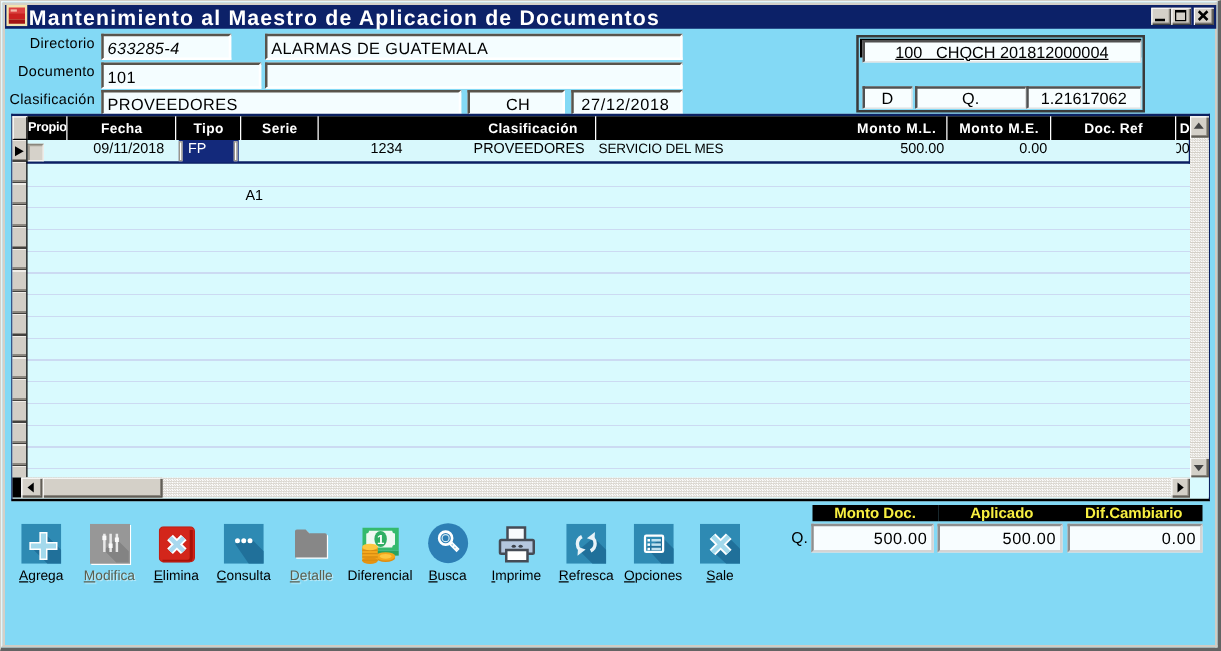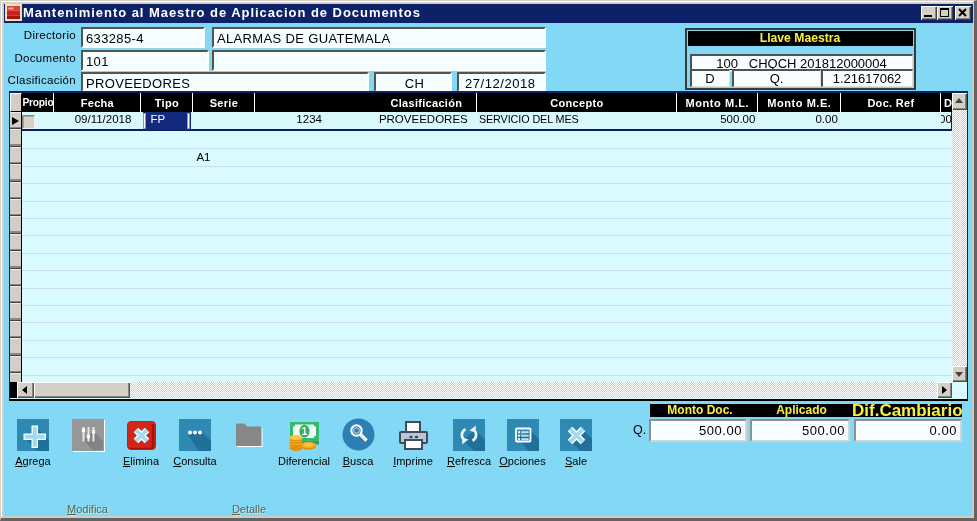--- a/index.html
+++ b/index.html
@@ -10,38 +10,38 @@
   border-left:1px solid #d4d0c8;border-top:1px solid #d4d0c8;
   border-right:3px solid #636363;border-bottom:3px solid #636363;}
 #frame2{position:absolute;left:1px;top:1px;right:3px;bottom:3px;
   border-left:1px solid #fff;border-top:1px solid #fff;
   border-right:2px solid #cfccc4;border-bottom:2px solid #cfccc4;}
 #frame3{position:absolute;left:2px;top:2px;right:5px;bottom:5px;
   border-left:2px solid #d4d0c8;border-top:2px solid #d4d0c8;}
 #client{position:absolute;left:0;top:0;width:969px;height:513px;}
 
 #title{position:absolute;left:0;top:0;width:969px;height:19px;background:#0c2168;}
-#titletxt{position:absolute;left:19px;top:1px;color:#fff;font-size:13px;font-weight:bold;letter-spacing:0.95px;}
+#titletxt{position:absolute;left:19px;top:1px;color:#fff;font-size:17px;font-weight:bold;letter-spacing:0.95px;}
 .tbtn{position:absolute;top:2px;width:16px;height:13.5px;background:#d4d0c8;
   box-shadow:inset 1px 1px 0 #fff, inset -1px -1px 0 #404040, inset -2px -2px 0 #8a867e;}
 .sunken{border-top:2px solid #58544c;border-left:2px solid #58544c;
   border-bottom:2px solid #fff;border-right:2px solid #fff;background:#f4fdff;}
 .flab{position:absolute;left:0;width:73px;text-align:right;font-size:11.5px;letter-spacing:0.3px;color:#000;}
 .ftxt{font-size:13px;letter-spacing:0.35px;color:#000;padding-left:3px;white-space:pre;}
 .wfield{background:#f8feff;border:2px solid #515151;border-bottom:1px solid #dedede;border-right:1px solid #dedede;
   position:absolute;box-sizing:border-box;font-size:13px;color:#000;white-space:pre;text-align:center;}
 .yhead{background:#000;color:#f8ef41;font-weight:bold;text-align:center;position:absolute;box-sizing:border-box;}
 .ghead{position:absolute;box-sizing:border-box;top:0;height:19px;line-height:20px;color:#fff;
   font-size:11px;letter-spacing:0.3px;font-weight:bold;text-align:center;border-right:1px solid #fff;white-space:nowrap;overflow:hidden;}
 .gtxt{position:absolute;box-sizing:border-box;font-size:11.5px;color:#000;height:16px;line-height:16px;white-space:pre;}
 .sbtn{position:absolute;box-sizing:border-box;background:#d4d0c8;
   box-shadow:inset 1px 1px 0 #fff, inset -1px -1px 0 #55524b, inset -2px -2px 0 #8a867e;}
 .ilab{position:absolute;box-sizing:border-box;top:452px;width:70px;text-align:center;font-size:11px;color:#000;}
 .ilab u{text-decoration:underline;}
-.dis{color:#5d5f4e;text-shadow:1px 1px 0 rgba(255,255,255,0.45);margin-top:48px;}
+.dis{color:#5d5f4e;text-shadow:1px 1px 0 rgba(255,255,255,0.45);}
 .mfield{height:23px;background:#f8fdff;border:2px solid #8f8f8f;border-bottom-color:#d4d4d4;border-right-color:#d4d4d4;
   font-size:13px;letter-spacing:0.55px;line-height:20px;text-align:right;padding-right:3px;color:#000;}
 </style>
 </head>
 <body>
 <div id="win">
 <div id="frame1"></div>
 <div id="frame2"></div>
 <div id="frame3"></div>
 <div id="client" style="left:3px;top:3px;">
@@ -64,48 +64,47 @@
       <svg class="abs" style="left:2px;top:1px" width="11" height="11" viewBox="0 0 11 11">
             <path d="M2 2 L9 9 M9 2 L2 9" stroke="#000" stroke-width="2"></path>
           </svg>
     </div>
   </div>
 
   <div class="flab" style="top:26px;">Directorio</div>
   <div class="flab" style="top:49px;">Documento</div>
   <div class="flab" style="top:71px;">Clasificación</div>
 
-  <div class="abs sunken ftxt" style="left:78px;top:24px;width:124px;height:21px;line-height:20px;">633285-4</div>
+  <div class="abs sunken ftxt" style="left:78px;top:24px;width:104px;height:21px;line-height:20px;font-style:italic;">633285-4</div>
   <div class="abs sunken ftxt" style="left:209px;top:24px;width:334px;height:21px;line-height:20px;">ALARMAS DE GUATEMALA</div>
 
   <div class="abs sunken ftxt" style="left:78px;top:47px;width:128px;height:21px;line-height:20px;">101</div>
   <div class="abs sunken ftxt" style="left:209px;top:47px;width:334px;height:21px;line-height:20px;"></div>
 
   <div class="abs sunken ftxt" style="left:78px;top:69px;width:288px;height:20px;line-height:19px;">PROVEEDORES</div>
   <div class="abs sunken ftxt" style="left:371px;top:69px;width:78px;height:20px;line-height:19px;text-align:center;padding-left:3px;">CH</div>
   <div class="abs sunken ftxt" style="left:454px;top:69px;width:89px;height:20px;line-height:19px;padding-left:6px;letter-spacing:0.55px;">27/12/2018</div>
 
   <div class="abs" style="left:681.5px;top:24.5px;width:231px;height:62px;border:2px solid #3a3a3a;background:#83d9f5;">
     <div class="yhead" style="left:1px;top:1px;width:225px;height:15px;font-size:12.2px;line-height:15.5px;">Llave Maestra</div>
-    <div class="wfield" style="left:3px;top:24px;width:223px;height:18px;text-align:center;line-height:16px;text-decoration:underline;">100   CHQCH 201812000004</div>
+    <div class="wfield" style="left:3px;top:2px;width:223px;height:18px;text-align:center;line-height:16px;text-decoration:underline;">100   CHQCH 201812000004</div>
     <div class="wfield" style="left:3px;top:39px;width:40px;height:18px;text-align:center;line-height:16px;">D</div>
     <div class="wfield" style="left:45px;top:39px;width:89px;height:18px;text-align:center;line-height:16px;">Q.</div>
     <div class="wfield" style="left:134px;top:39px;width:92px;height:18px;line-height:16px;">1.21617062</div>
   </div>
 
   <div id="grid" class="abs" style="left:6.4px;top:88.4px;width:959px;height:310px;background:#d9fafe;border:2px solid #0b2161;border-left-width:1px;border-right-width:1px;border-bottom:2px solid #000;">
 
     <div class="abs" style="left:0;top:0;width:957px;height:19px;background:#000;"></div>
     <div class="abs" style="left:0;top:0;width:11.5px;height:19px;background:#d2cec6;border:1px solid #000;border-top-color:#fff;border-left-color:#fff;"></div>
     <div class="ghead" style="left:12px;width:32px;font-size:10.2px;letter-spacing:-0.2px;">Propio</div>
     <div class="ghead" style="left:44px;width:87px;">Fecha</div>
     <div class="ghead" style="left:131px;width:52px;">Tipo</div>
     <div class="ghead" style="left:183px;width:62px;">Serie</div>
     <div class="ghead" style="left:366px;width:101px;">Clasificación</div>
-    <div class="ghead" style="left:467px;width:200px;">Concepto</div>
     <div class="ghead" style="left:667px;width:81px;letter-spacing:0.55px;">Monto M.L.</div>
     <div class="ghead" style="left:748px;width:83px;letter-spacing:0.55px;">Monto M.E.</div>
     <div class="ghead" style="left:831px;width:100px;">Doc. Ref</div>
     <div class="ghead" style="left:931px;width:26px;border-right:none;overflow:hidden;text-align:left;padding-left:2.5px;">Dif</div>
 
     <div class="abs" style="left:11px;top:19px;width:931px;height:19px;background:#d8f8fc;border-bottom:2px solid #0a1f63;border-right:1px solid #0a1f63;"></div>
     <div class="abs" style="left:12px;top:21.5px;width:13px;height:14px;background:#d6d2ca;border:1px solid #8a867c;border-right-color:#f4f2ee;border-bottom-color:#f4f2ee;box-shadow:inset 1px 1px 0 #a6a298;"></div>
     <div class="gtxt" style="left:44px;top:17.8px;width:77px;text-align:right;">09/11/2018</div>
 
     <div class="abs" style="left:132.5px;top:19px;width:48px;height:17.5px;background:#13297b;"></div>
@@ -144,21 +143,21 @@
     </div>
     <div class="sbtn" style="left:23.5px;top:289px;width:96.5px;height:16px;"></div>
     <div class="sbtn" style="left:927px;top:289px;width:15px;height:16px;">
       <div class="abs" style="left:5px;top:4px;width:0;height:0;border-left:5px solid #000;border-top:4px solid transparent;border-bottom:4px solid transparent;"></div>
     </div>
     <div class="abs" style="left:942px;top:289px;width:15px;height:16px;background:#d9fafe;"></div>
   </div>
 
   <div class="yhead" style="left:646.5px;top:401px;width:101px;height:13px;font-size:12px;line-height:13.5px;">Monto Doc.</div>
   <div class="yhead" style="left:748px;top:401px;width:101px;height:13px;font-size:12px;line-height:13.5px;">Aplicado</div>
-  <div class="yhead" style="left:849px;top:401px;width:110px;height:13px;font-size:17px;line-height:13.5px;">Dif.Cambiario</div>
+  <div class="yhead" style="left:849px;top:401px;width:110px;height:13px;font-size:12px;line-height:13.5px;">Dif.Cambiario</div>
   <div class="abs mfield" style="left:646px;top:416px;width:98px;">500.00</div>
   <div class="abs mfield" style="left:747px;top:416px;width:100px;">500.00</div>
   <div class="abs mfield" style="left:851px;top:416px;width:108px;">0.00</div>
   <div class="abs" style="left:630px;top:419.5px;font-size:12.5px;">Q.</div>
 
   <svg class="abs" style="left:14px;top:416px" width="32" height="32">
     <rect width="32" height="32" fill="#2e8ab3"></rect>
     <polygon points="21,10 32,21 32,32 21,32 10,21 16,16" fill="#20709a"></polygon>
     <path d="M14.5 6.5 h6.5 v8 h8 v6.5 h-8 v8 h-6.5 v-8 h-8 v-6.5 h8 Z" fill="#fff"></path>
     <path d="M15.7 7.7 h4.1 v8 h8 v4.1 h-8 v8 h-4.1 v-8 h-8 v-4.1 h8 Z" fill="#a3d9ec"></path>

